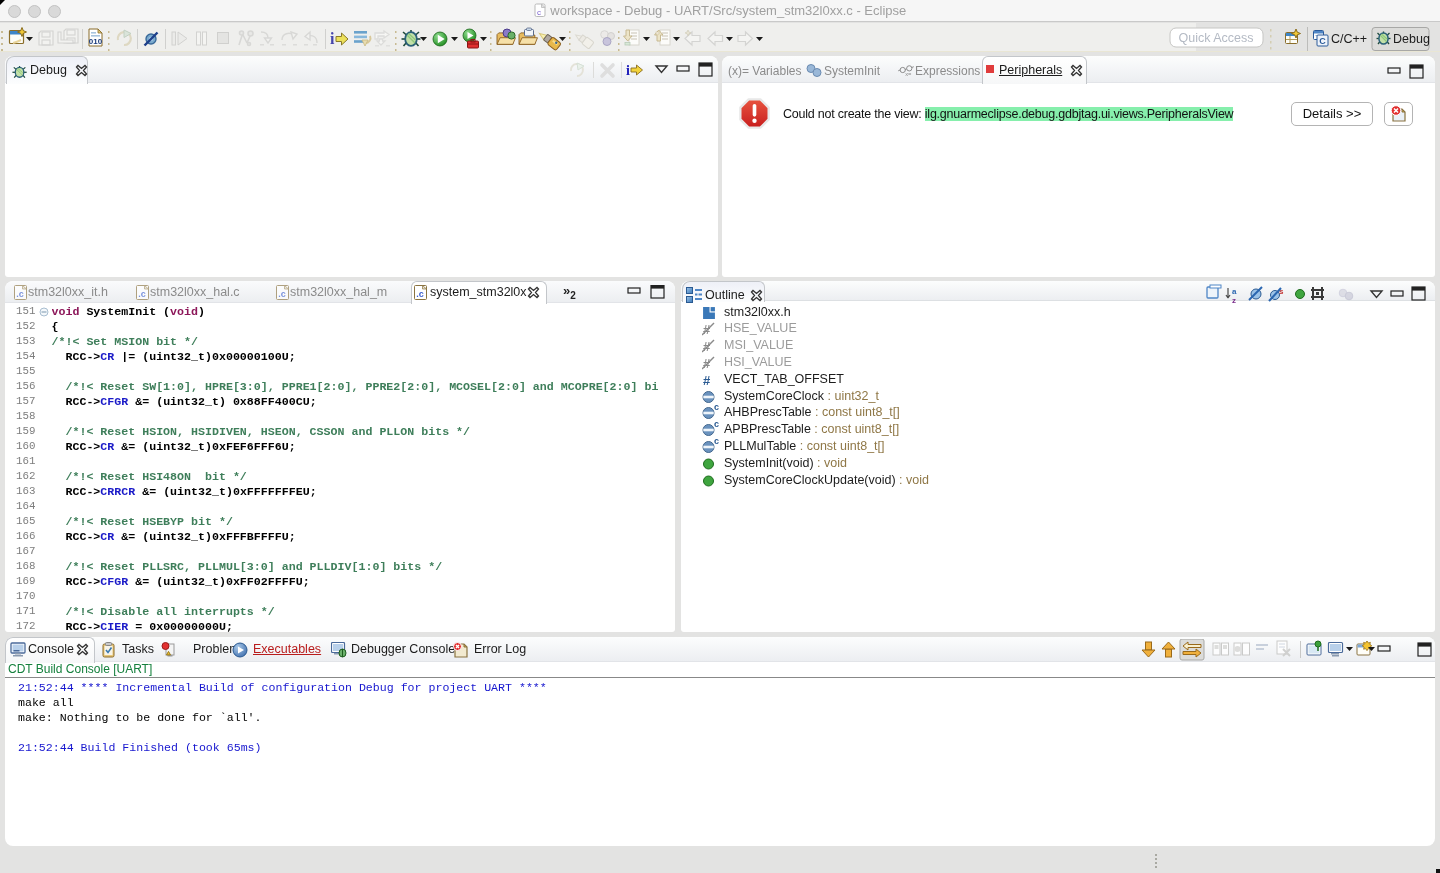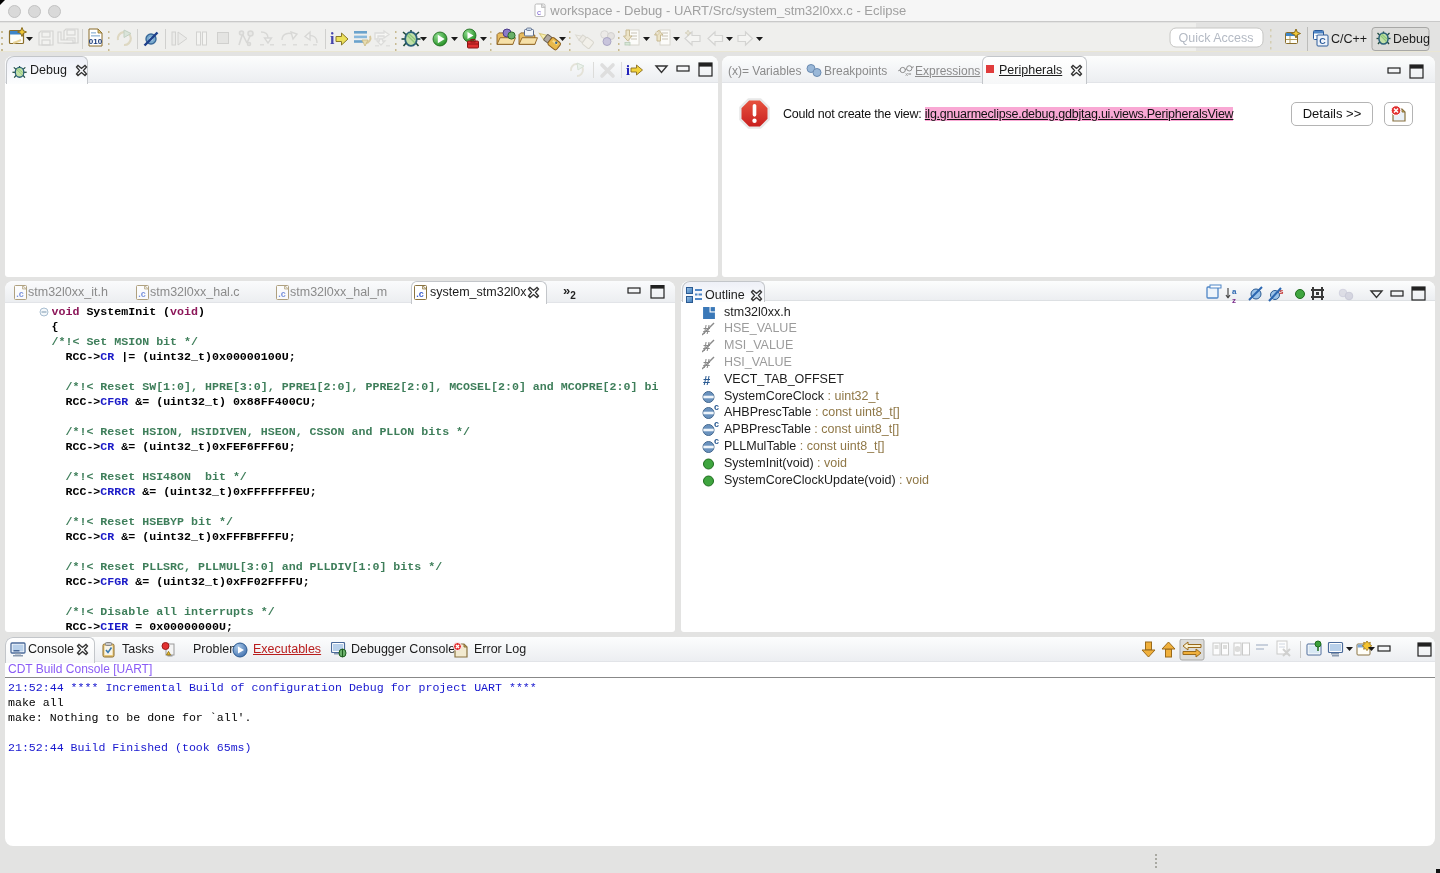--- a/index.html
+++ b/index.html
@@ -25,21 +25,21 @@
 #outlinePanel { left:681px; top:225px; width:754px; height:351px; border-radius:8px 8px 3px 3px; }
 
 #consolePanel { left:5px; top:581px; width:1430px; height:209px; border-radius:8px 8px 8px 8px;padding-left:44px; }
 pre { font-family:"Liberation Mono", monospace; }
 .k { color:#8c1659; }
 .cm { color:#3e7e5a; }
 .mb { color:#1a1ac8; }
 .svgi { position:absolute; }
 #lnums { position:absolute; left:11px; top:22.5px; width:19px; text-align:right; font-size:10.8px; line-height:15px; color:#7d7d7d; }
 #code { position:absolute; left:46.5px; top:22.5px; width:606px; overflow:hidden; font-size:11.63px; line-height:15px; font-weight:bold; color:#000; }
-#console { position:absolute; left:3px; top:43px; font-size:11.6px; line-height:15px; color:#000; }
+#console { position:absolute; left:13px; top:43px; font-size:11.6px; line-height:15px; color:#000; }
 .cb { color:#1717cf; }
 .orow { position:absolute; font-size:12.5px; color:#1c1c1c; height:17px; }
 .orow svg { position:absolute; left:21px; top:1px; }
 .orow .otxt { position:absolute; left:43px; top:0px; white-space:nowrap; }
 .odeco { color:#8f7746;text-align:center; }
 .ogray { color:#9b9b9b; }
 .osupc { position:absolute; left:33px; top:-3px; font-size:9px; font-weight:bold; color:#2a5a92; }
 </style></head>
 <body>
 <svg width="0" height="0" style="position:absolute;">
@@ -428,30 +428,30 @@
     </svg>
   </div>
   <div class="panel" id="rightPanel">
     <div class="tabstrip"></div>
     <div class="vtab-active" style="left:260px;width:105px;height:28px;"></div>
     <span class="tabgray" style="position:absolute;left:6px;top:8px;font-size:12px;">(x)= Variables</span>
     <svg class="svgi" style="left:84px;top:8px;" width="16" height="13">
         <circle cx="5" cy="4.5" r="4" fill="#9ab8d8" stroke="#6a8ab0"></circle>
         <circle cx="11" cy="8.5" r="4" fill="#9ab8d8" stroke="#6a8ab0"></circle>
       </svg>
-    <span class="tabgray" style="position:absolute;left:102px;top:8px;font-size:12px;">Breakpoints</span>
+    <span class="tabgray" style="position:absolute;left:102px;top:8px;font-size:12px;">SystemInit</span>
     <svg class="svgi" style="left:175px;top:6px;" width="18" height="16" viewBox="0 0 22 16">
         <g fill="none" stroke="#8a8a8a" stroke-width="1.2">
           <circle cx="7" cy="8" r="3.2"></circle>
           <circle cx="15" cy="6" r="3.2"></circle>
           <path d="M10 7.5 L12 6.5 M3.8 8 L1.5 9 M18 5 L20.5 4"></path>
         </g>
         <text x="10" y="15" font-size="7" fill="#8a8a8a" font-family="Liberation Sans">x=</text>
       </svg>
-    <span class="tabgray" style="position:absolute;left:193px;top:8px;font-size:12px;text-decoration:underline;">Expressions</span>
+    <span class="tabgray" style="position:absolute;left:193px;top:8px;font-size:12px;">Expressions</span>
     <svg class="svgi" style="left:264px;top:9px;" width="10" height="10">
         <rect x="0" y="0" width="8" height="8" fill="#e03c3c"></rect>
       </svg>
     <span class="tabtext" style="position:absolute;left:277px;top:7px;font-size:12.5px;text-decoration:underline;">Peripherals</span>
     <svg class="svgi" style="left:348px;top:8px;" width="13" height="13" viewBox="0 0 13 13">
         <path d="M1.5 3 L3 1.5 L6.5 4.5 L10 1.5 L11.5 3 L8.5 6.5 L11.5 10 L10 11.5 L6.5 8.5 L3 11.5 L1.5 10 L4.5 6.5 Z" fill="none" stroke="#333" stroke-width="1.3"></path>
       </svg>
     <svg class="svgi" style="left:664px;top:8px;" width="48" height="16" viewBox="0 0 48 16">
       <rect x="2" y="4" width="12" height="5" fill="none" stroke="#222" stroke-width="1.2"></rect>
       <g transform="translate(24,1)">
@@ -463,21 +463,21 @@
         <defs>
           <linearGradient id="oct" x1="0" y1="0" x2="0" y2="1">
             <stop offset="0" stop-color="#e8543f"></stop>
             <stop offset="1" stop-color="#c81e1e"></stop>
           </linearGradient>
         </defs>
         <polygon points="10.5,1.5 23.5,1.5 32.5,10.5 32.5,23.5 23.5,32.5 10.5,32.5 1.5,23.5 1.5,10.5" fill="url(#oct)" stroke="#e8e8e8" stroke-width="2.5"></polygon>
         <rect x="15" y="6.5" width="4" height="14" rx="2" fill="#fff"></rect>
         <circle cx="17" cy="25" r="2.4" fill="#fff"></circle>
       </svg>
-    <span style="position:absolute;left:61px;top:51px;font-size:12.5px;color:#111;letter-spacing:-0.23px;">Could not create the view: <span style="background:#f9a8d4;text-decoration:underline;">ilg.gnuarmeclipse.debug.gdbjtag.ui.views.PeripheralsView</span></span>
+    <span style="position:absolute;left:61px;top:51px;font-size:12.5px;color:#111;letter-spacing:-0.23px;">Could not create the view: <span style="background:#86efac;">ilg.gnuarmeclipse.debug.gdbjtag.ui.views.PeripheralsView</span></span>
     <div style="position:absolute;left:569px;top:46px;width:82px;height:24px;border:1px solid #b4b4b4;border-radius:5px;background:#fff;text-align:center;font-size:13px;color:#111;line-height:22px;">Details &gt;&gt;</div>
     <div style="position:absolute;left:662px;top:46px;width:29px;height:24px;border:1px solid #b4b4b4;border-radius:5px;background:#fff;"></div>
     <svg class="svgi" style="left:668px;top:49px;" width="17" height="18" viewBox="0 0 17 18">
         <path d="M3 4 L12 4 L15 7 L15 16 L3 16 Z" fill="#eaf1f8" stroke="#8a7340" stroke-width="1.2"></path>
         <path d="M12 4 L15 7 L12 7 Z" fill="#c8a84a" stroke="#8a7340"></path>
         <circle cx="6" cy="5.5" r="4.8" fill="#e23030" stroke="#fff" stroke-width="1"></circle>
         <path d="M4 3.5 L8 7.5 M8 3.5 L4 7.5" stroke="#fff" stroke-width="1.5"></path>
       </svg>
   </div>
   <div class="panel" id="editorPanel">
@@ -507,20 +507,42 @@
         <rect x="2" y="3" width="12" height="5" fill="none" stroke="#222" stroke-width="1.2"></rect>
         <g transform="translate(25,0)">
           <rect x="0" y="0" width="13" height="13" fill="none" stroke="#222" stroke-width="1.2"></rect>
           <rect x="0" y="0" width="13" height="3.6" fill="#222"></rect>
         </g>
       </svg>
     <svg class="svgi" style="left:34px;top:26px;" width="10" height="10">
         <circle cx="5" cy="5" r="4" fill="#f4f8fb" stroke="#a8bdd0"></circle>
         <line x1="2.5" y1="5" x2="7.5" y2="5" stroke="#7a96ae" stroke-width="1.2"></line>
       </svg>
+    <pre id="lnums">151
+152
+153
+154
+155
+156
+157
+158
+159
+160
+161
+162
+163
+164
+165
+166
+167
+168
+169
+170
+171
+172</pre>
     <pre id="code"><span class="k">void</span> SystemInit (<span class="k">void</span>)
 {
 <span class="cm">/*!&lt; Set MSION bit */</span>
   RCC-&gt;<span class="mb">CR</span> |= (uint32_t)0x00000100U;
 
   <span class="cm">/*!&lt; Reset SW[1:0], HPRE[3:0], PPRE1[2:0], PPRE2[2:0], MCOSEL[2:0] and MCOPRE[2:0] bits */</span>
   RCC-&gt;<span class="mb">CFGR</span> &amp;= (uint32_t) 0x88FF400CU;
 
   <span class="cm">/*!&lt; Reset HSION, HSIDIVEN, HSEON, CSSON and PLLON bits */</span>
   RCC-&gt;<span class="mb">CR</span> &amp;= (uint32_t)0xFEF6FFF6U;
@@ -780,21 +802,21 @@
           <rect x="0.5" y="2.5" width="12" height="3" fill="#7da7d8"></rect>
           <path d="M10 -1 l1.4 2 2 -0.6 -0.6 2 2 1.4 -2 1.4 0.6 2 -2 -0.6 -1.4 2 -1.4 -2 -2 0.6 0.6 -2 -2 -1.4 2 -1.4 -0.6 -2 2 0.6 Z" fill="#f4c430" stroke="#a07b1e" stroke-width="0.9"></path>
         </g>
       <use href="#varrow" x="233" y="8"></use>
       <rect x="243" y="7" width="12" height="5" fill="none" stroke="#222" stroke-width="1.2"></rect>
       <g transform="translate(283,4)">
           <rect x="0" y="0" width="13" height="13" fill="none" stroke="#222" stroke-width="1.2"></rect>
           <rect x="0" y="0" width="13" height="3.6" fill="#222"></rect>
         </g>
     </svg>
-    <div style="position:absolute;left:0;top:25px;width:100%;height:16px;border-bottom:1px solid #888;font-size:12px;color:#8b5cf6;padding-left:3px;">CDT Build Console [UART]</div>
+    <div style="position:absolute;left:0;top:25px;width:100%;height:16px;border-bottom:1px solid #888;font-size:12px;color:#15803d;padding-left:3px;">CDT Build Console [UART]</div>
     <pre id="console"><span class="cb">21:52:44 **** Incremental Build of configuration Debug for project UART ****</span>
 make all
 make: Nothing to be done for `all'.
 
 <span class="cb">21:52:44 Build Finished (took 65ms)</span></pre>
   </div>
 </div>
 <svg id="statusdots" style="position:absolute; left:1153px; top:854px;" width="6" height="16">
     <g fill="#a9a9a2">
       <rect x="2" y="0" width="2" height="2"></rect>

